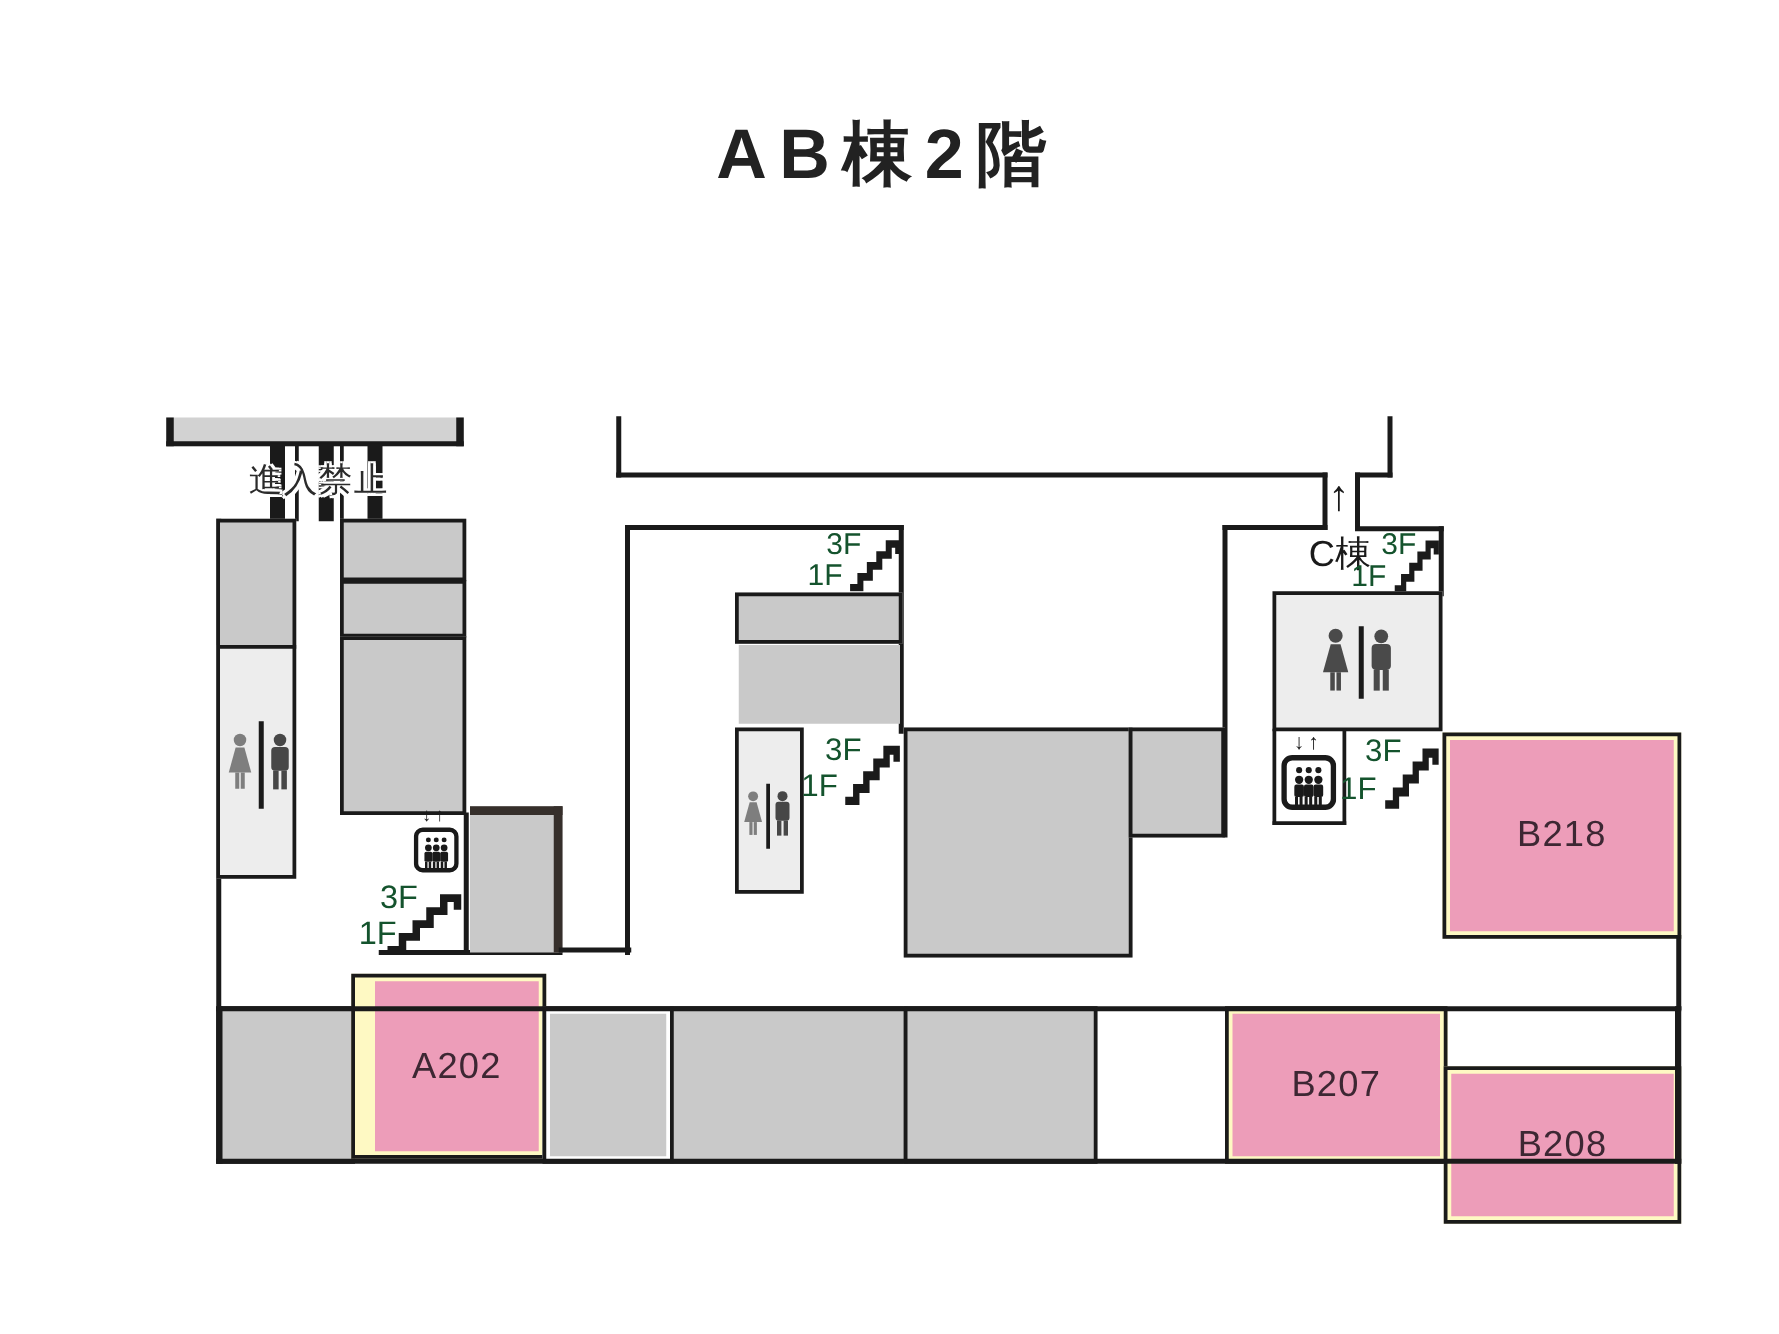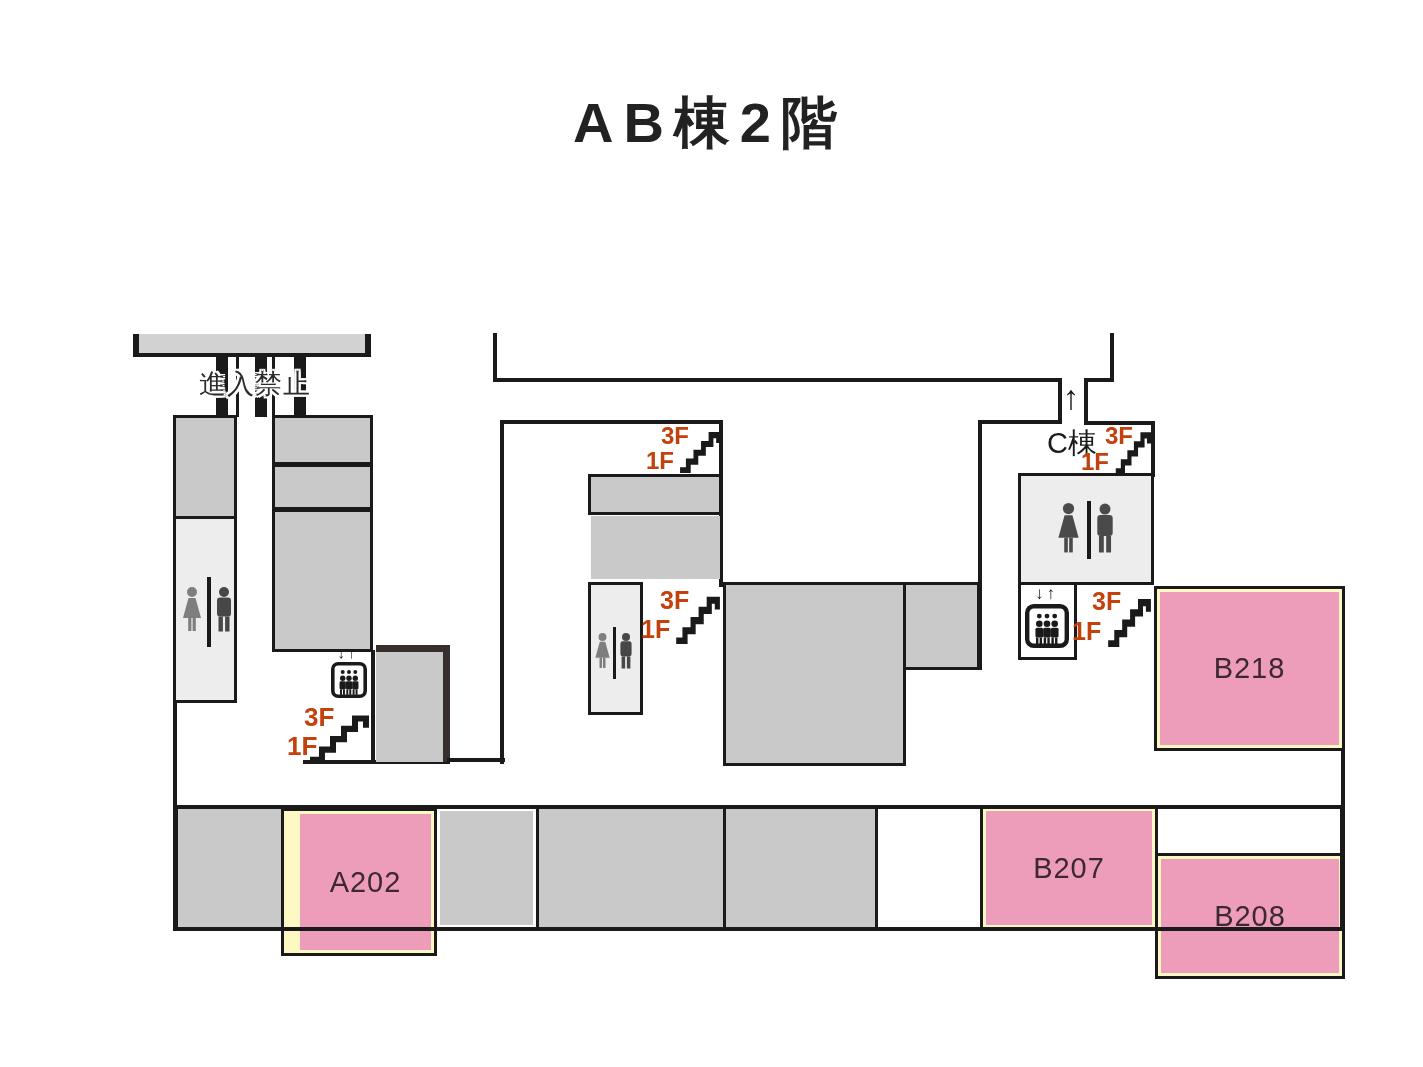--- a/index.html
+++ b/index.html
@@ -11,21 +11,21 @@
   .room-gray-noborder{position:absolute;box-sizing:border-box;background:#c9c9c9;}
   .room-light{position:absolute;box-sizing:border-box;background:#ededed;border:3px solid #1a1a1a;}
   .pinkbox{position:absolute;box-sizing:border-box;border:3px solid #1a1a1a;background:#fef9c3;padding:3px;}
   .pinkbox .fill{width:100%;height:100%;background:#ed9db9;display:flex;align-items:center;justify-content:center;}
   .roomlabel{font-size:29px;color:#3d2733;letter-spacing:1px;}
   .title{position:absolute;left:420px;top:86px;width:580px;text-align:center;
          font-size:56px;font-weight:600;letter-spacing:10px;color:#222;white-space:nowrap;}
   .noentry{position:absolute;left:150px;top:366px;width:210px;text-align:center;z-index:5;
            font-size:27px;font-weight:400;color:#2b2b2b;letter-spacing:1px;
            text-shadow:-2px 0 #fff,2px 0 #fff,0 -2px #fff,0 2px #fff,-2px -2px #fff,2px -2px #fff,-2px 2px #fff,2px 2px #fff;}
-  .stairlabel{position:absolute;font-weight:700;color:#c2410c;line-height:1;}
+  .stairlabel{position:absolute;font-weight:400;color:#14532d;line-height:1;}
   .cwing{position:absolute;left:1034px;top:424px;width:76px;text-align:center;font-size:29px;font-weight:500;color:#1a1a1a;}
   .uparrow{position:absolute;left:1056px;top:379px;width:30px;text-align:center;font-size:34px;color:#1a1a1a;line-height:1.1;}
   .elv-arrows{position:absolute;text-align:center;font-weight:700;color:#1a1a1a;letter-spacing:3px;line-height:1;}
   .kyomu{position:absolute;left:723px;top:672px;width:183px;text-align:center;font-size:26px;color:#222;}
   .bridge{position:absolute;left:133px;top:334px;width:238px;height:23px;background:#d2d2d2;
           border-left:6px solid #1a1a1a;border-right:6px solid #1a1a1a;border-bottom:4px solid #1a1a1a;box-sizing:border-box;}
   svg{display:block;}
 </style>
 </head>
 <body>
@@ -214,21 +214,21 @@
   </svg>
 
   <div class="pinkbox" style="left:1154px;top:586px;width:191px;height:165px;">
     <div class="fill">
         <span class="roomlabel">B218</span>
       </div>
   </div>
   <div class="wall" style="left:1341px;top:748px;width:4px;height:60px;"></div>
 
   <div class="room-gray" style="left:173px;top:805px;width:111px;height:126px;"></div>
-  <div class="pinkbox" style="left:281px;top:808px;width:156px;height:148px;padding-left:16px;">
+  <div class="pinkbox" style="left:281px;top:779px;width:156px;height:148px;padding-left:16px;">
     <div class="fill">
         <span class="roomlabel">A202</span>
       </div>
   </div>
   <div class="abs" style="left:434px;top:805px;width:105px;height:126px;border:3px solid #1a1a1a;background:#fff;padding:3px;">
     <div style="width:100%;height:100%;background:#c9c9c9;"></div>
   </div>
   <div class="room-gray" style="left:536px;top:805px;width:190px;height:126px;"></div>
   <div class="room-gray" style="left:723px;top:805px;width:155px;height:126px;"></div>
   <div class="pinkbox" style="left:980px;top:805px;width:178px;height:126px;">

